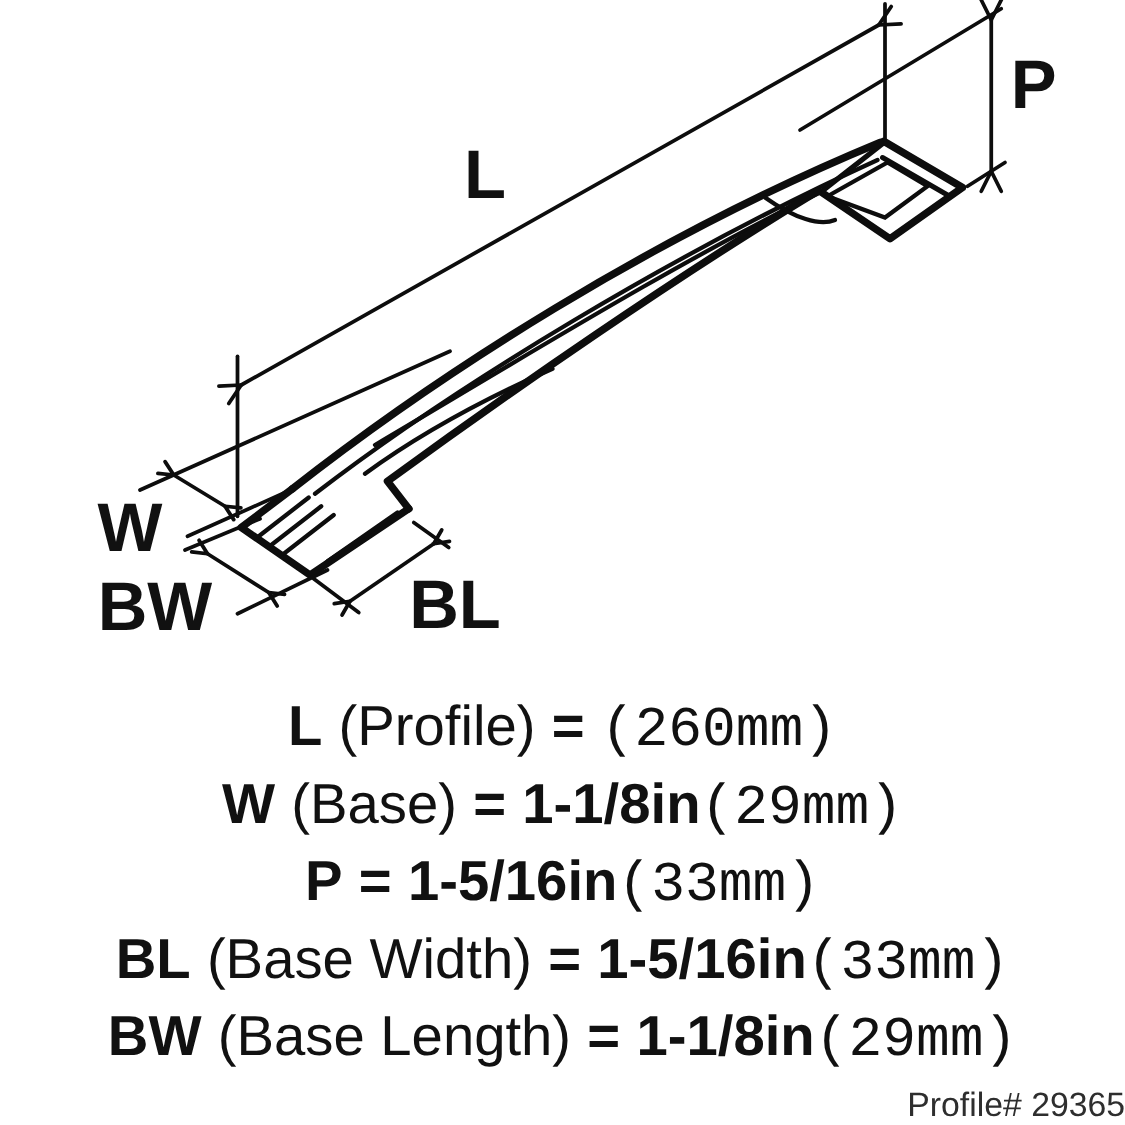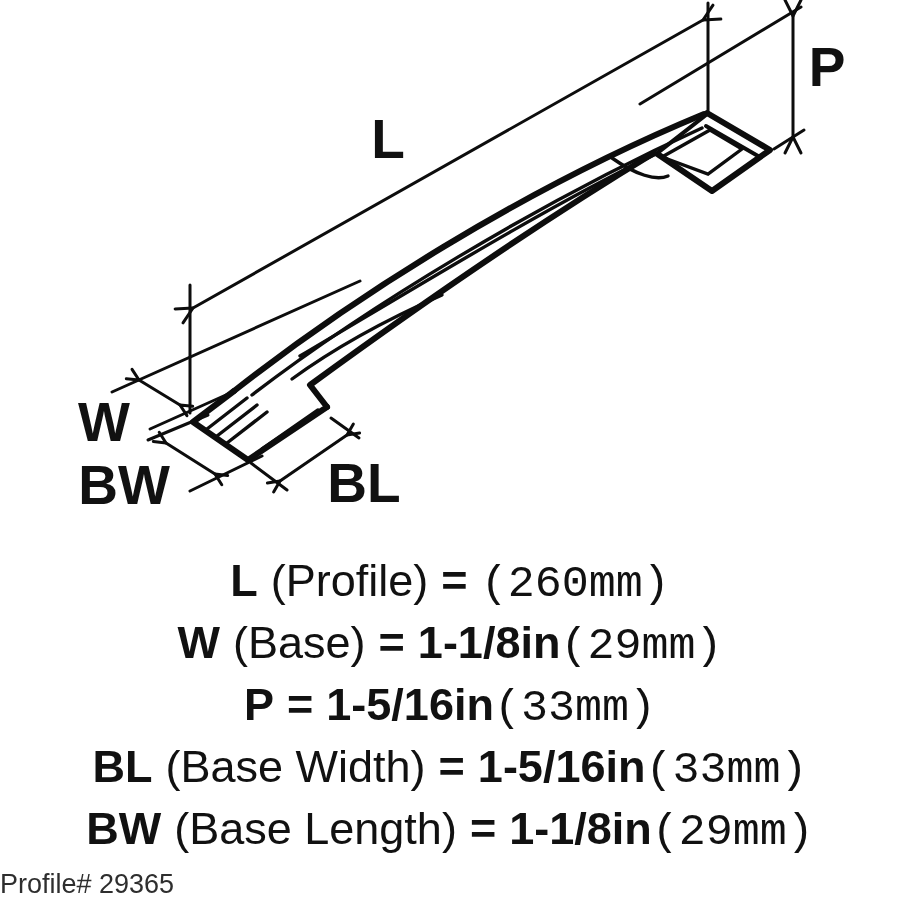--- a/index.html
+++ b/index.html
@@ -32,21 +32,21 @@
     display:flex;justify-content:center;align-items:baseline;
     height:62px;line-height:62px;
     font-size:45px;color:var(--text);white-space:pre;
   }
   .spec-row .letter{font-weight:700;margin-right:13px;}
   .spec-row .name{font-weight:400;margin-right:13px;}
   .spec-row .eq{font-weight:700;margin-right:13px;}
   .spec-row .val{font-weight:700;}
   .spec-row .metric{font-weight:400;font-family:Liberation Mono, monospace;}
   .profile-line{
-    margin-top:9px;text-align:left;
+    margin-top:9px;text-align:right;
     font-size:27px;line-height:30px;color:var(--muted-text);font-weight:400;
   }
 </style>
 </head>
 <body>
 
 <div class="stage">
 
   <svg width="900" height="545" viewBox="0 0 900 545">
     <defs>

